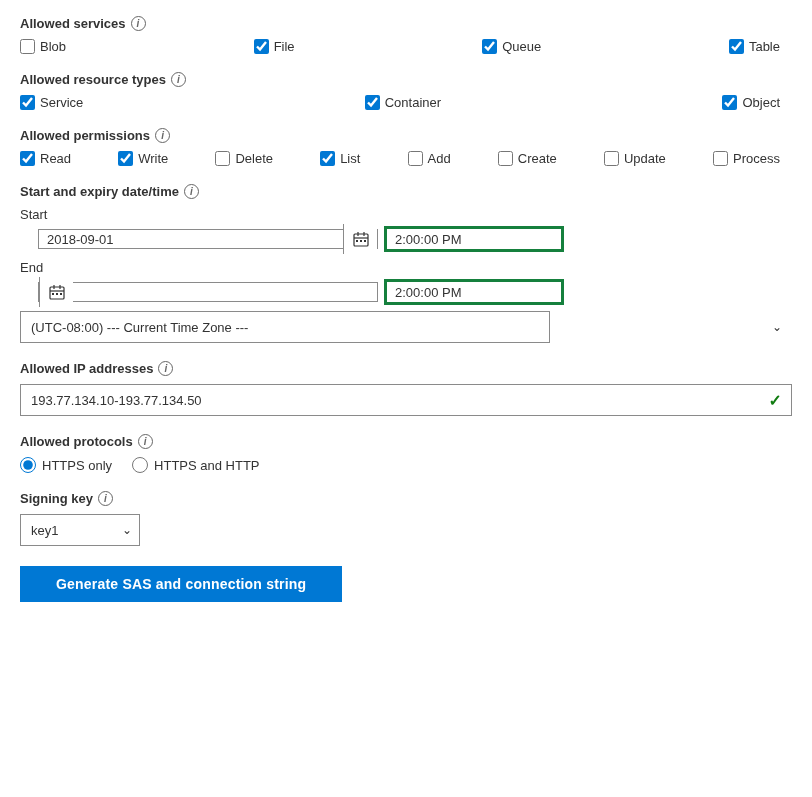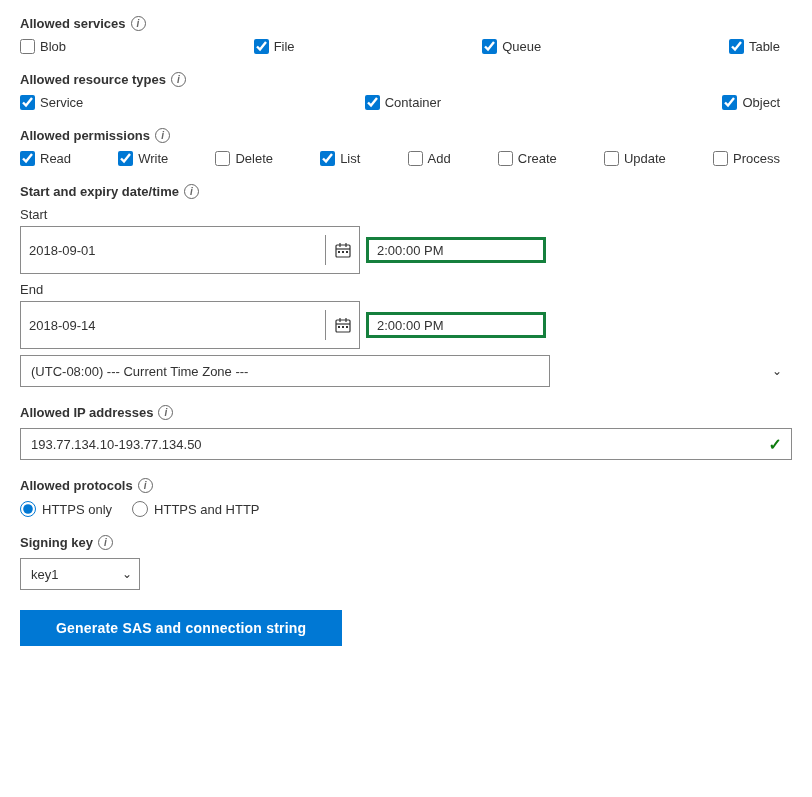--- a/index.html
+++ b/index.html
@@ -74,21 +74,22 @@
       align-items: center;
       gap: 6px;
       margin-bottom: 6px;
     }
     .date-input-wrap {
       display: flex;
       align-items: center;
       border: 1px solid #8a8a8a;
       background: #fff;
       width: 340px;
-      height: 48px;
+      height: 20px;
+      margin-left: 18px;
     }
     .date-input-wrap input[type="text"] {
       border: none;
       outline: none;
       flex: 1;
       padding: 0 8px;
       font-size: 13px;
       color: #333;
       background: transparent;
     }
@@ -337,21 +338,20 @@
           <rect x="11" y="9" width="2" height="2" fill="#333"></rect>
         </svg>
       </button>
     </div>
     <input type="text" class="time-input" value="2:00:00 PM" style="">
   </div>
 
   <div class="field-label">End</div>
   <div class="datetime-row">
     <div class="date-input-wrap">
-      <input type="text" value="2018-09-14" style="">
       <button class="cal-btn">
         <svg width="16" height="16" viewBox="0 0 16 16" fill="none" xmlns="http://www.w3.org/2000/svg">
           <rect x="1" y="3" width="14" height="12" rx="1" stroke="#333" stroke-width="1.2" fill="none"></rect>
           <line x1="1" y1="7" x2="15" y2="7" stroke="#333" stroke-width="1.2"></line>
           <line x1="5" y1="1" x2="5" y2="5" stroke="#333" stroke-width="1.2"></line>
           <line x1="11" y1="1" x2="11" y2="5" stroke="#333" stroke-width="1.2"></line>
           <rect x="3" y="9" width="2" height="2" fill="#333"></rect>
           <rect x="7" y="9" width="2" height="2" fill="#333"></rect>
           <rect x="11" y="9" width="2" height="2" fill="#333"></rect>
         </svg>

